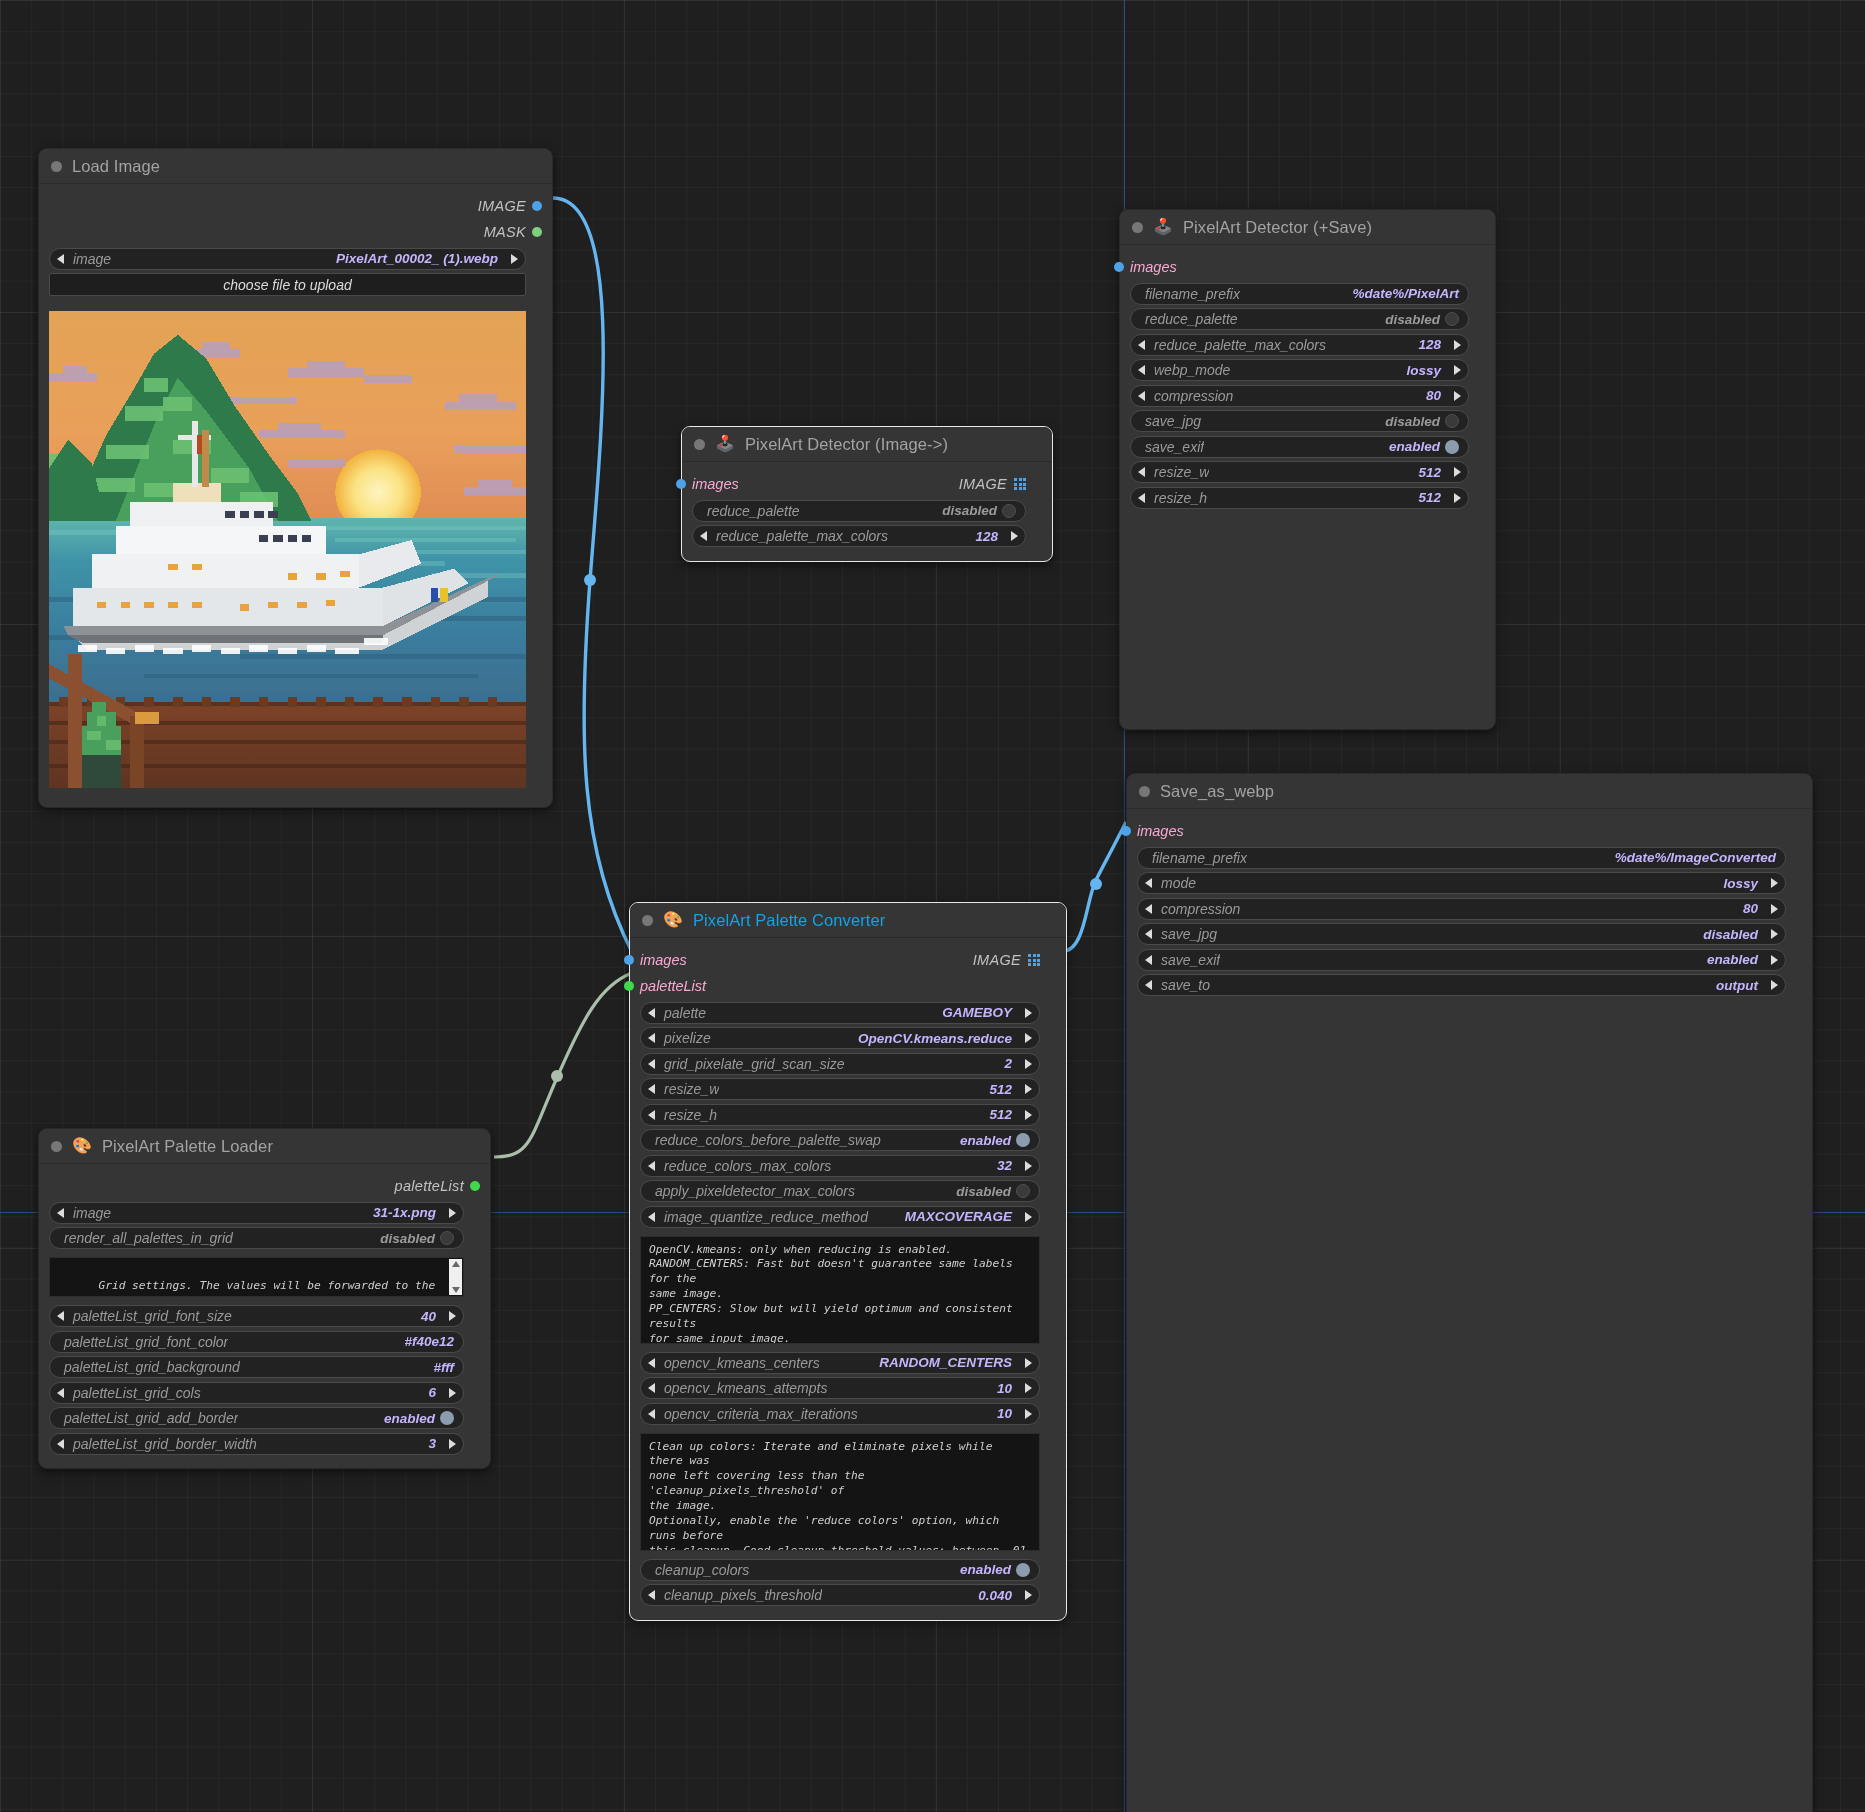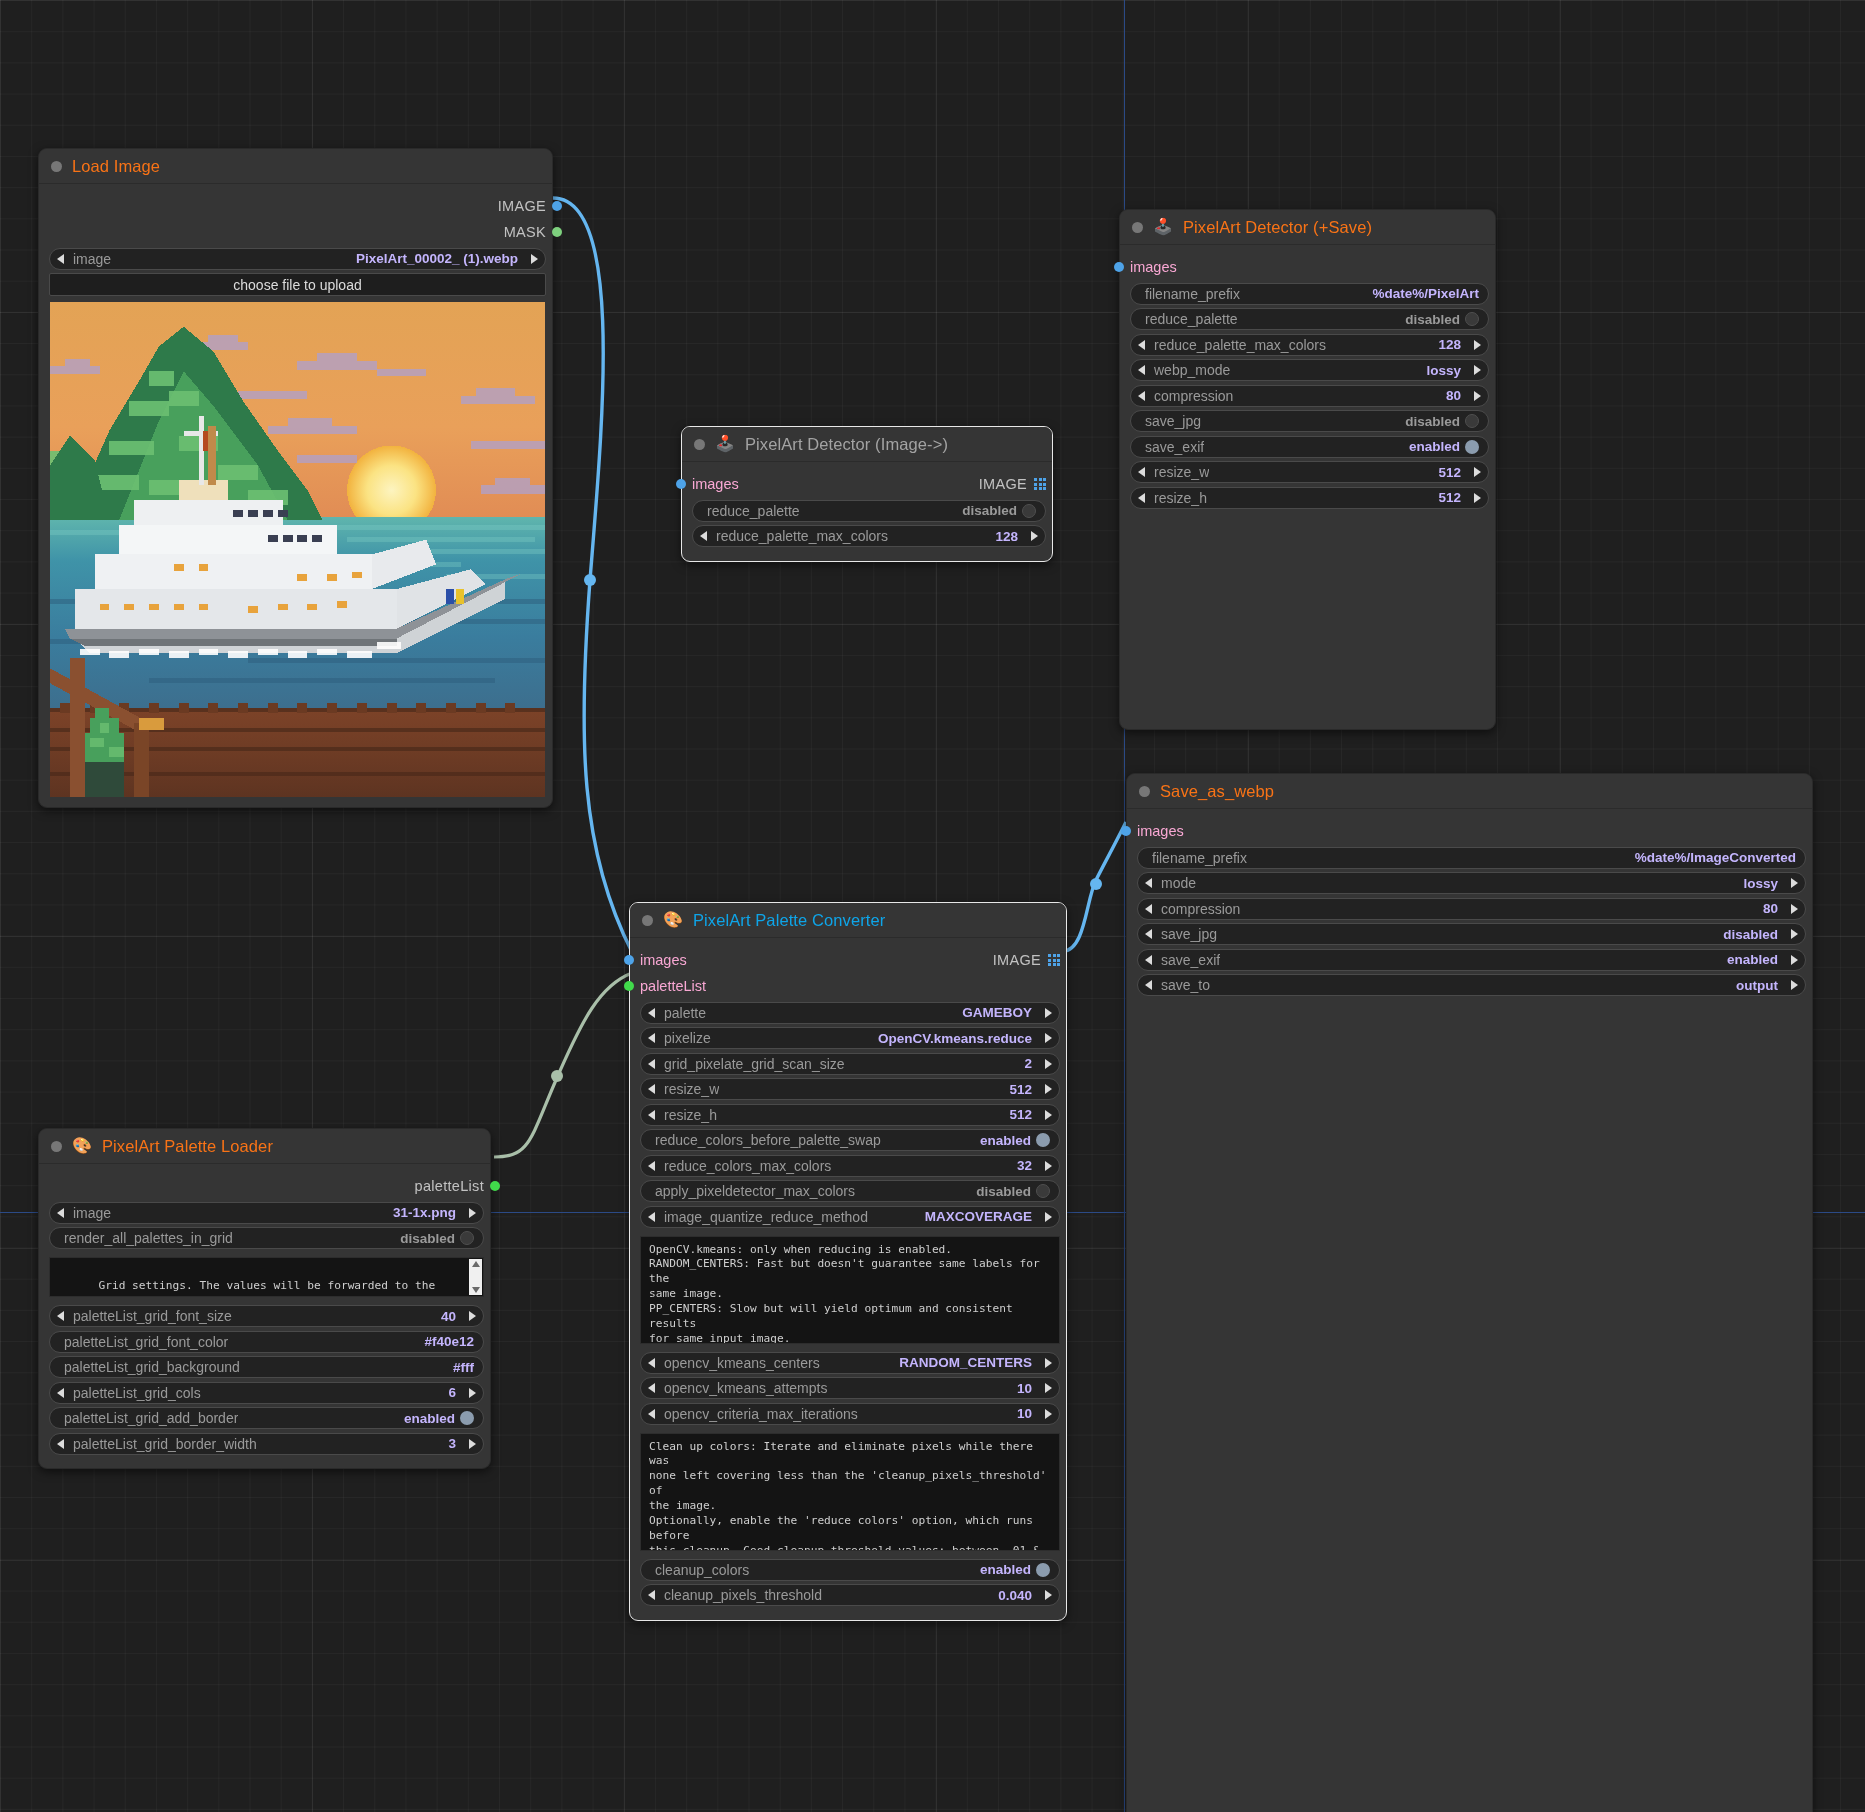--- a/index.html
+++ b/index.html
@@ -46,23 +46,23 @@
     border-radius:8px 8px 0 0;
     border-bottom:1px solid #2b2b2b;
     gap:10px;
   }
   .collapse-dot {
     width:11px; height:11px; border-radius:50%;
     background:#777; flex:0 0 auto;
   }
   .title-emoji { font-size:16px; line-height:1; }
   .node-title-text {
-    color:#f97316; font-size:16.5px; letter-spacing:.1px; white-space:nowrap;
-  }
-  .node-body { padding:8px 6px 10px 10px; position:relative; }
+    color:#a3a3a3; font-size:16.5px; letter-spacing:.1px; white-space:nowrap;
+  }
+  .node-body { padding:8px 26px 10px 10px; position:relative;font-style:italic; }
 
   
   .slot-row { display:flex; align-items:center; height:24px; position:relative; margin:2px 0; }
   .slot-dot {
     width:10px; height:10px; border-radius:50%;
     position:absolute; left:-16px; top:7px;
   }
   .slot-dot.image { background:#4ea3e8; }
   .slot-dot.palette { background:#41d94b; }
   .slot-label { color:#f9a8d4; font-size:14.5px; }

